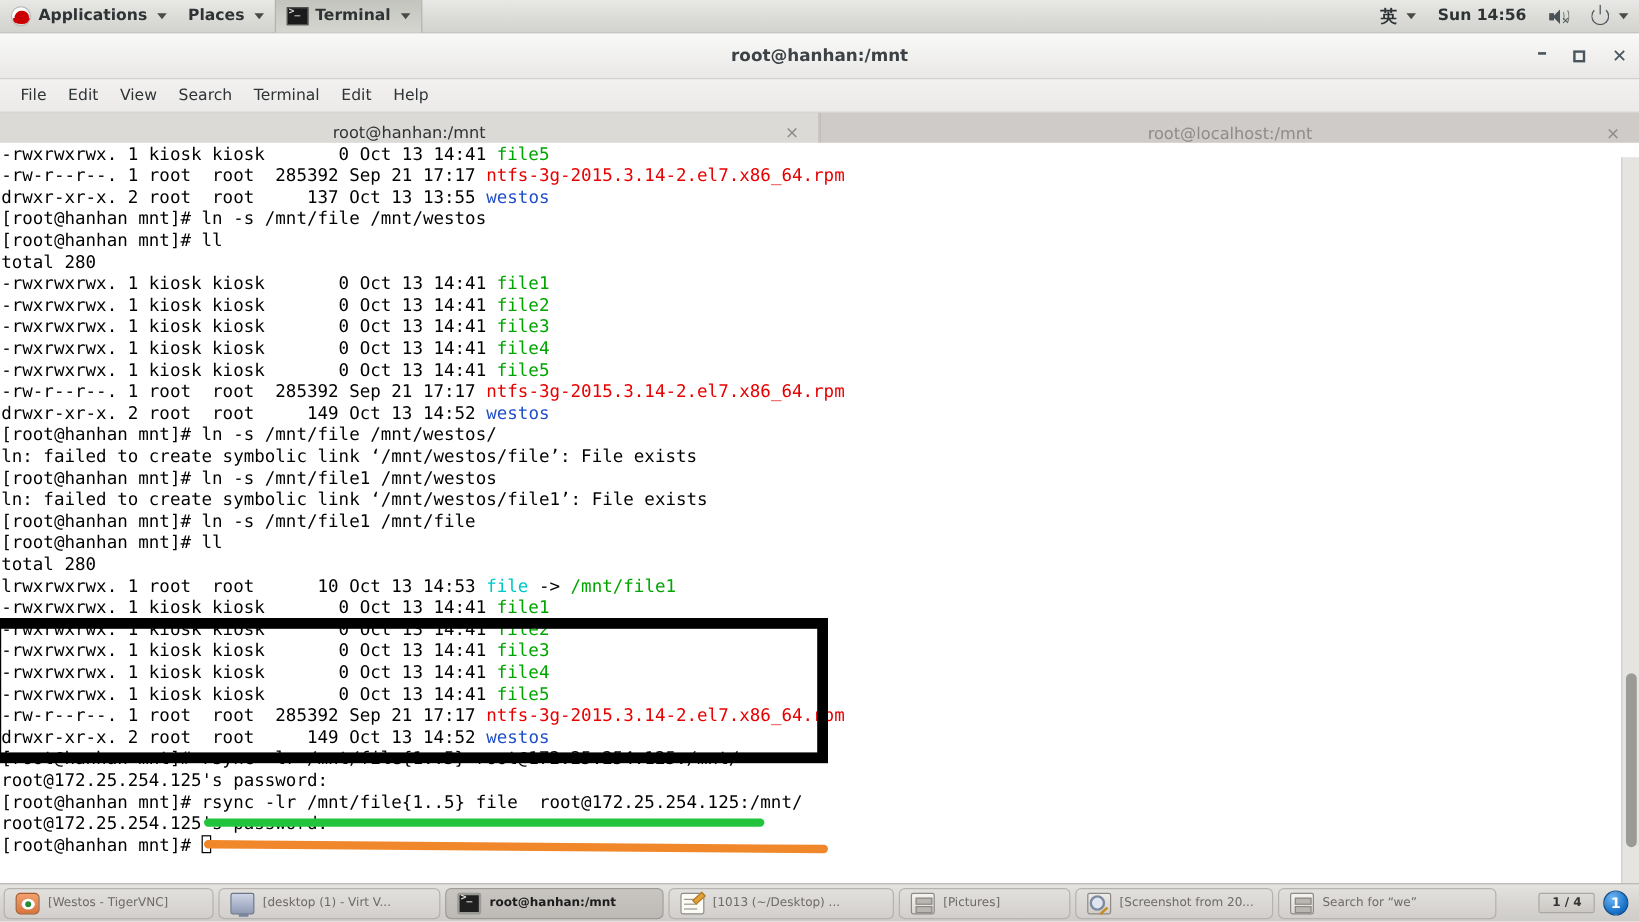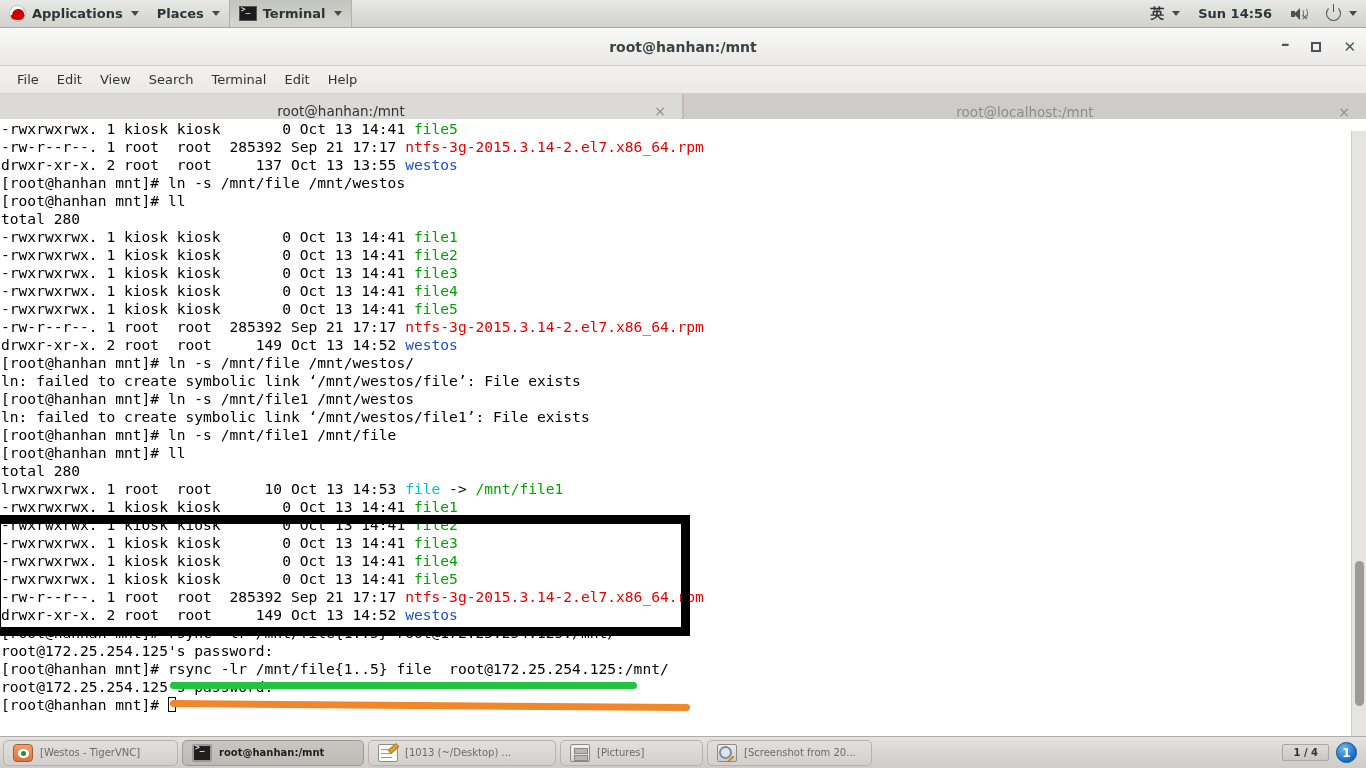--- a/index.html
+++ b/index.html
@@ -381,34 +381,42 @@
   <div id="annot-box"></div>
   <div class="annot-line" id="annot-green"></div>
   <div class="annot-line" id="annot-orange"></div>
 </div>
 
 <div id="taskbar">
   <div class="task t0">
     <span class="tb-icon ic-vnc"></span>
     <span>[Westos - TigerVNC]</span>
   </div>
+  <div class="task t1">
+    <span class="tb-icon ic-monitor"></span>
+    <span>[desktop (1) - Virt V...</span>
+  </div>
   <div class="task t2 active">
     <span class="tb-icon ic-term"></span>
     <span>root@hanhan:/mnt</span>
   </div>
   <div class="task t3">
     <span class="tb-icon ic-notes"></span>
     <span>[1013 (~/Desktop) ...</span>
   </div>
   <div class="task t4">
     <span class="tb-icon ic-files"></span>
     <span>[Pictures]</span>
   </div>
   <div class="task t5">
     <span class="tb-icon ic-shot"></span>
     <span>[Screenshot from 20...</span>
   </div>
+  <div class="task t6">
+    <span class="tb-icon ic-files"></span>
+    <span>Search for “we”</span>
+  </div>
 
   <div id="task-count">
     <span id="page-indicator">1 / 4</span>
     <span id="workspace-badge">1</span>
   </div>
 </div>
 
 </body></html>

